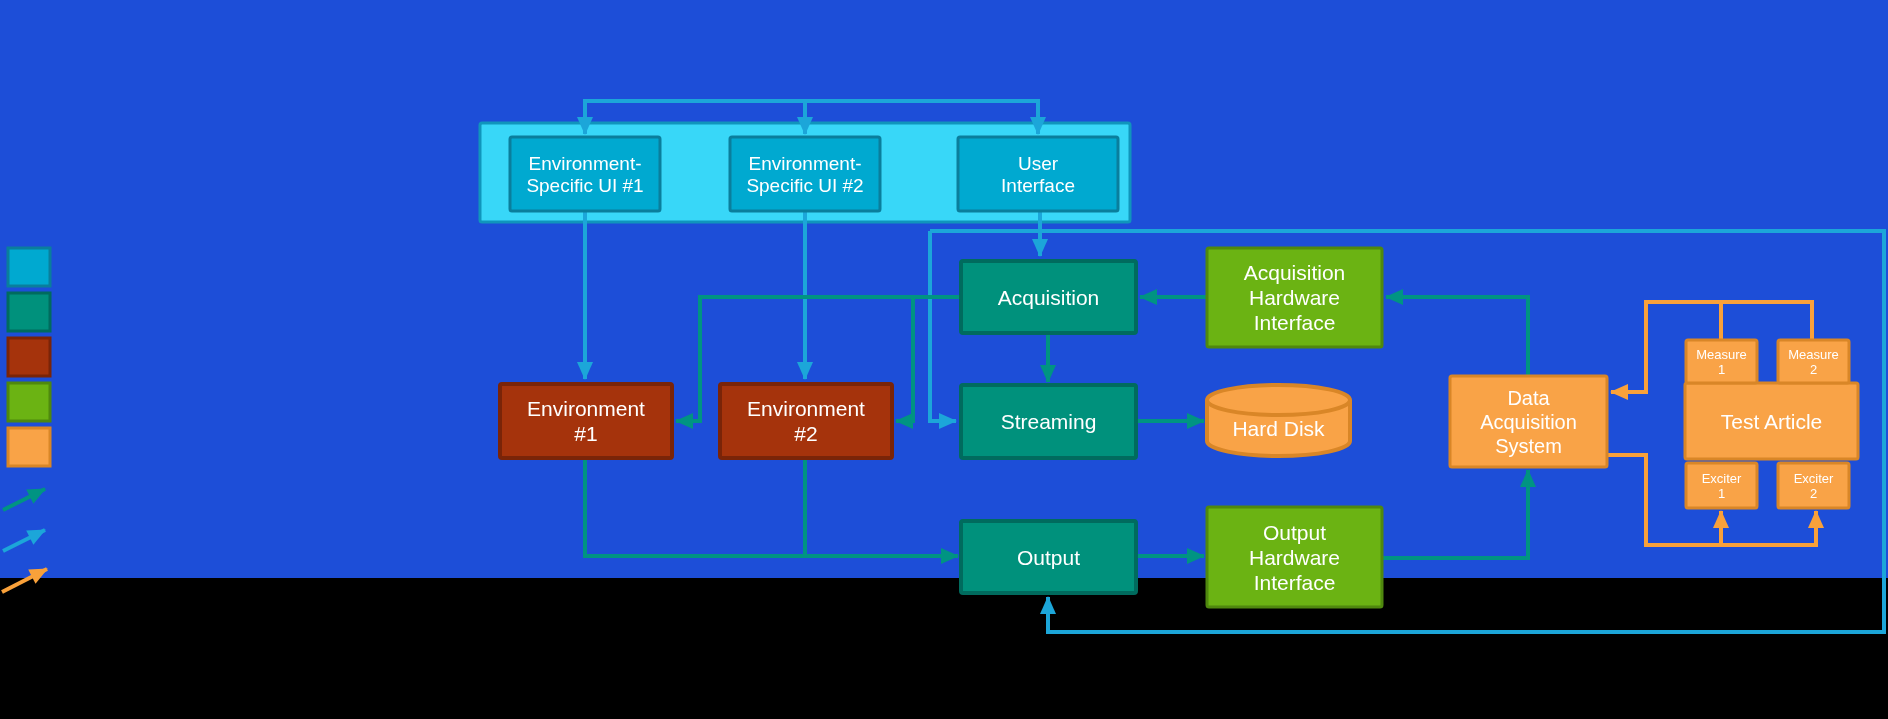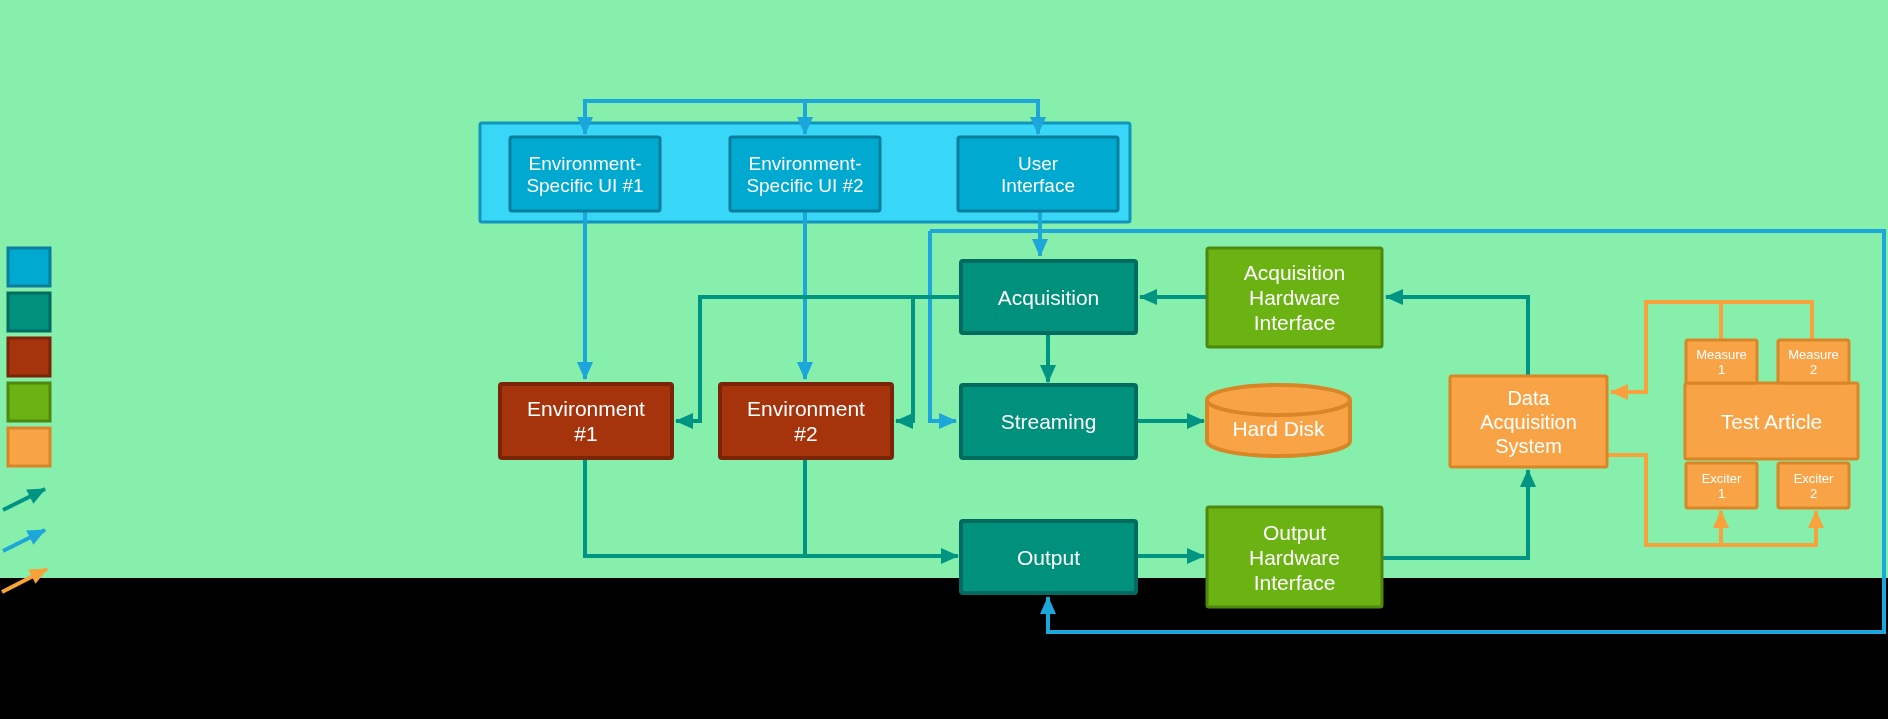--- a/index.html
+++ b/index.html
@@ -1,17 +1,17 @@
 <!DOCTYPE html>
 <html><head>
 <meta charset="utf-8">
 <style>
   html,body{margin:0;padding:0;background:#000;}
   body{width:1888px;height:719px;overflow:hidden;font-family:"Liberation Sans",sans-serif;}
-  #stage{position:relative;width:1888px;height:578px;background:#86efac;}
+  #stage{position:relative;width:1888px;height:578px;background:#1d4ed8;}
   svg{display:block;}
   .node-text{fill:#ffffff;text-anchor:middle;font-family:"Liberation Sans","DejaVu Sans",sans-serif;}
   .edge{fill:none;stroke-linejoin:miter;stroke-linecap:butt;}
 </style>
 </head>
 <body>
 
 <div id="stage">
   <svg id="diagram-svg" width="1888" height="719" viewBox="0 0 1888 719" xmlns="http://www.w3.org/2000/svg">
     <defs id="diagram-defs">

